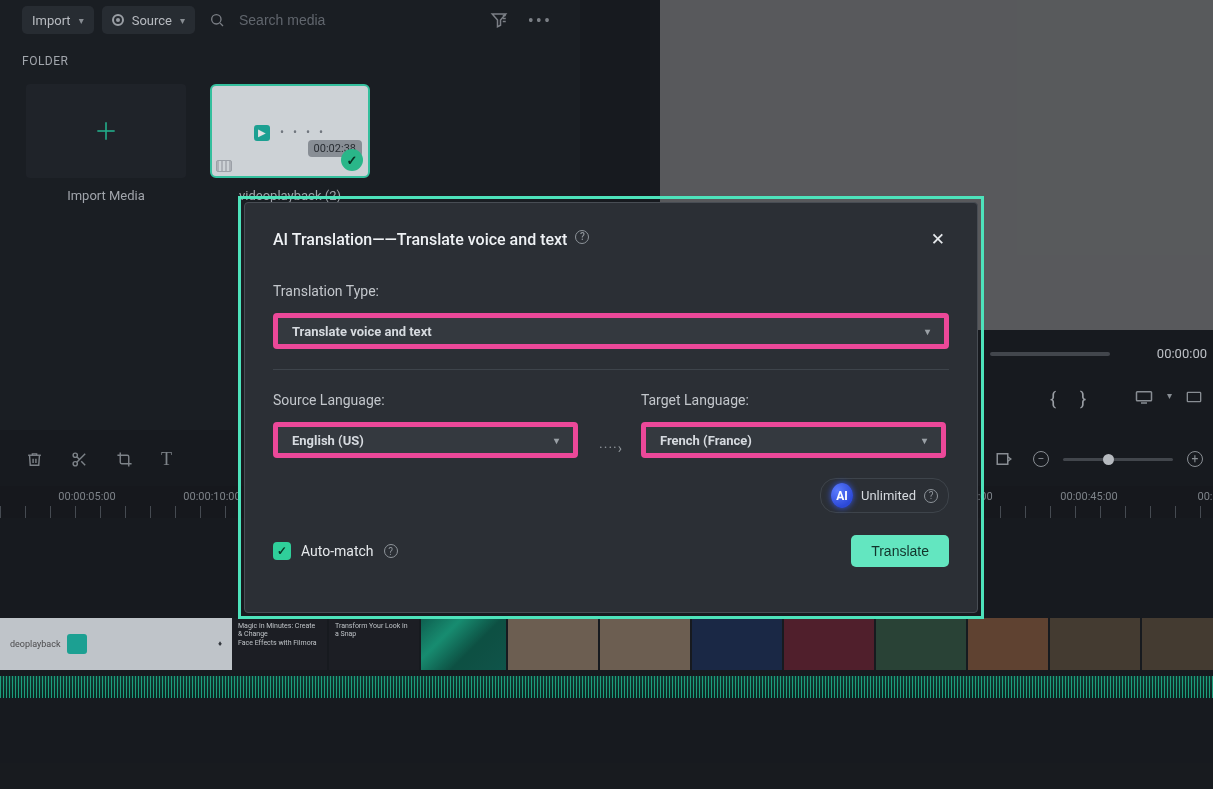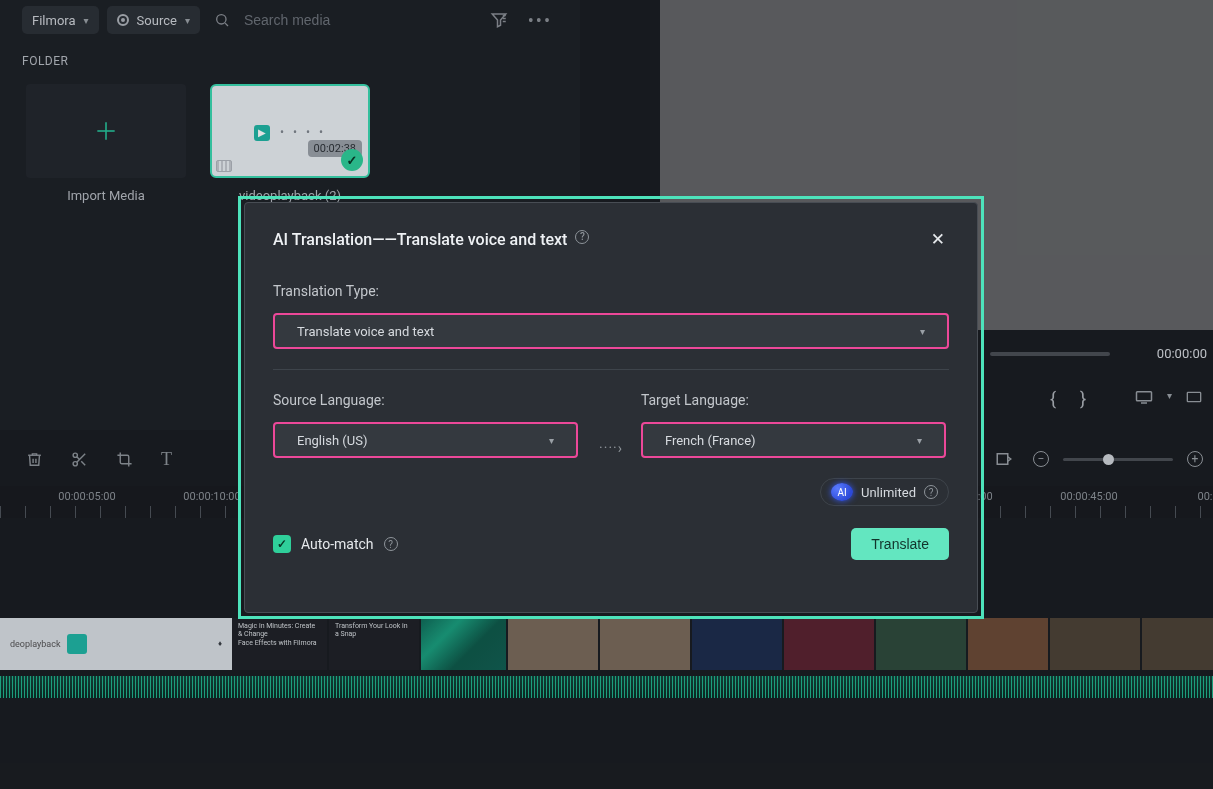--- a/index.html
+++ b/index.html
@@ -72,49 +72,49 @@
   .bottom-pad { position:absolute; left:0; top:700px; right:0; bottom:0; background:#1a1d21;}
 
   
   .modal-border { position:absolute; left:238px; top:196px; width:746px; height:423px; border:3px solid #4de3bb; padding:0; }
   .modal { position:absolute; inset:3px; background:#2b2f35; border:1px solid #484d54; border-radius:4px; padding:22px 28px 20px; display:flex; flex-direction:column; }
   .modal-head { display:flex; align-items:center; justify-content:space-between; }
   .modal-title { color:#eef1f4; font-size:16px; font-weight:500; display:flex; align-items:flex-start; gap:8px;}
   .help-glyph { width:14px; height:14px; border:1px solid #8e949a; border-radius:50%; display:inline-flex; align-items:center; justify-content:center; font-size:10px; color:#8e949a;}
   .close-x { color:#e6e9ec; font-size:17px; cursor:pointer; padding:4px;}
   .section-label { font-size:14px; color:#c3c7cc; margin-top:30px; }
-  .select { margin-top:14px; background:#34393f; border:2px solid #ec4899; border-radius:4px; height:36px; display:flex; align-items:center; justify-content:space-between; padding:0 22px; color:#d6dadf; font-size:13px; cursor:pointer;}
+  .select { margin-top:14px; background:#34393f; border:5px solid #ec4899; border-radius:4px; height:36px; display:flex; align-items:center; justify-content:space-between; padding:0 14px; color:#d6dadf; font-size:13px; cursor:pointer;font-weight:bold;}
   .divider { height:1px; background:#3e444b; margin-top:20px;}
   .lang-row { display:flex; align-items:flex-start; gap:18px; margin-top:22px;}
   .lang-col { flex:1; }
   .lang-col .select { margin-top:14px; width: 305px;}
   .arrow-between { margin-top:48px; color:#8e949a; font-size:14px; letter-spacing:1px;}
   .unlimited-row { display:flex; justify-content:flex-end; align-items:center; gap:8px; margin-top:20px; border:1px solid #3e444b; border-radius:16px; padding:4px 10px; width:fit-content; align-self:flex-end;}
-  .ai-badge { width:22px; height:18px; border-radius:50%; background:radial-gradient(circle at 30% 30%, #5a7bff 0%, #2c49d8 70%); color:#fff; font-size:10px; font-weight:400; display:flex; align-items:center; justify-content:center; box-shadow:0 0 6px #3556e6;}
+  .ai-badge { width:22px; height:25px; border-radius:50%; background:radial-gradient(circle at 30% 30%, #5a7bff 0%, #2c49d8 70%); color:#fff; font-size:12px; font-weight:700; display:flex; align-items:center; justify-content:center; box-shadow:0 0 6px #3556e6;}
   .unlimited-label { color:#d6dadf; font-size:13px;}
   .modal-foot { display:flex; justify-content:space-between; align-items:center; margin-top:22px;}
   .automatch { display:flex; align-items:center; gap:10px; }
   .chk { width:18px; height:18px; border-radius:4px; background:#2fcf9a; display:flex; align-items:center; justify-content:center; color:#073826; font-size:12px; font-weight:bold;}
   .automatch-label { color:#e6e9ec; font-size:14px;}
   .translate-btn { background:#63e6c0; color:#12342b; border:none; border-radius:5px; padding:8px 20px; font-size:14px; cursor:pointer;}
 
   
   .dim { position:absolute; left:0; top:0; width:1213px; height:789px; background:rgba(10,12,14,0.12); pointer-events:none;}
 
   svg { display:block; }
 </style>
 </head>
 <body>
 
 <div class="root">
 
   <div class="media-panel">
     <div class="media-toolbar">
       <div class="pill-btn">
-        <span>Filmora</span>
+        <span>Import</span>
         <span class="chev">▾</span>
       </div>
       <div class="pill-btn">
         <span class="rec-dot"></span>
         <span>Source</span>
         <span class="chev">▾</span>
       </div>
       <span class="tb-icon search-icon">
         <svg width="16" height="16" viewBox="0 0 24 24" fill="none" stroke="currentColor" stroke-width="2">
             <circle cx="11" cy="11" r="7"></circle>

